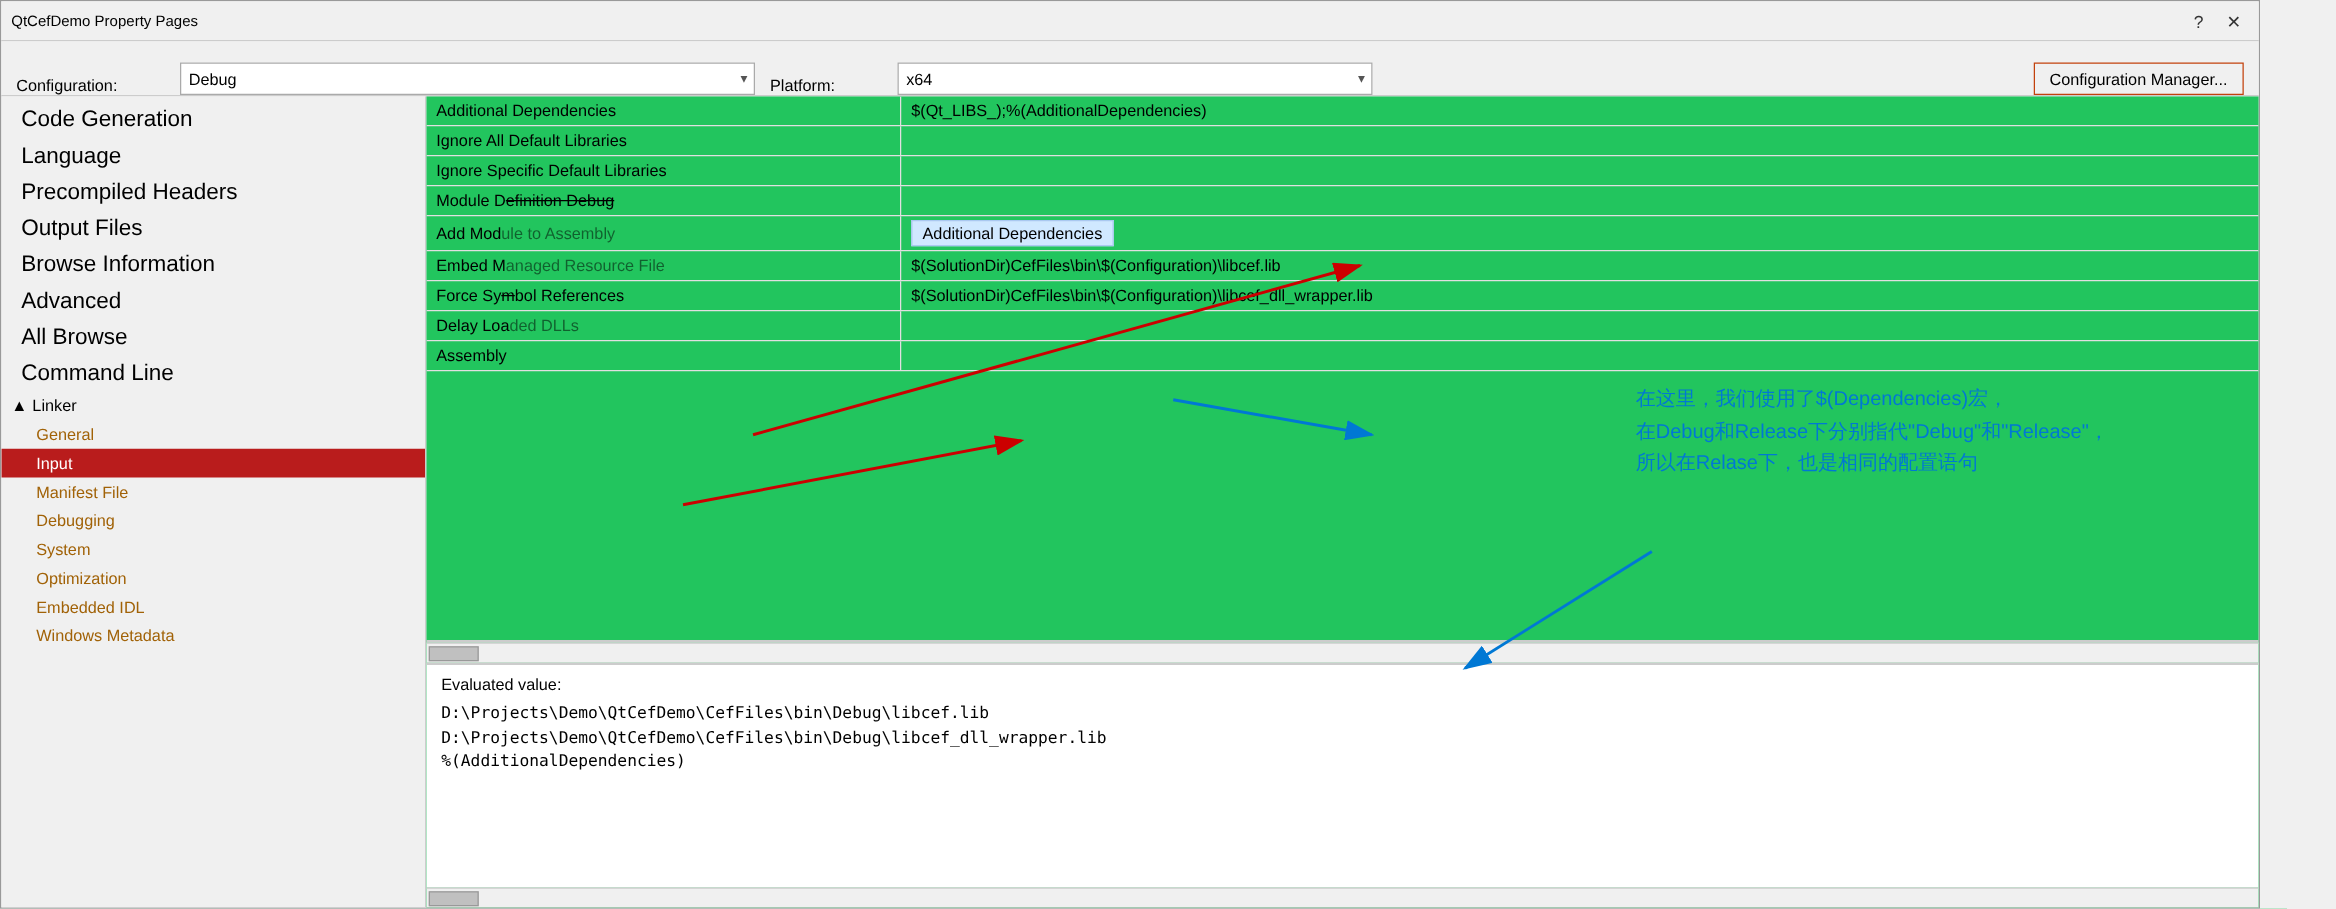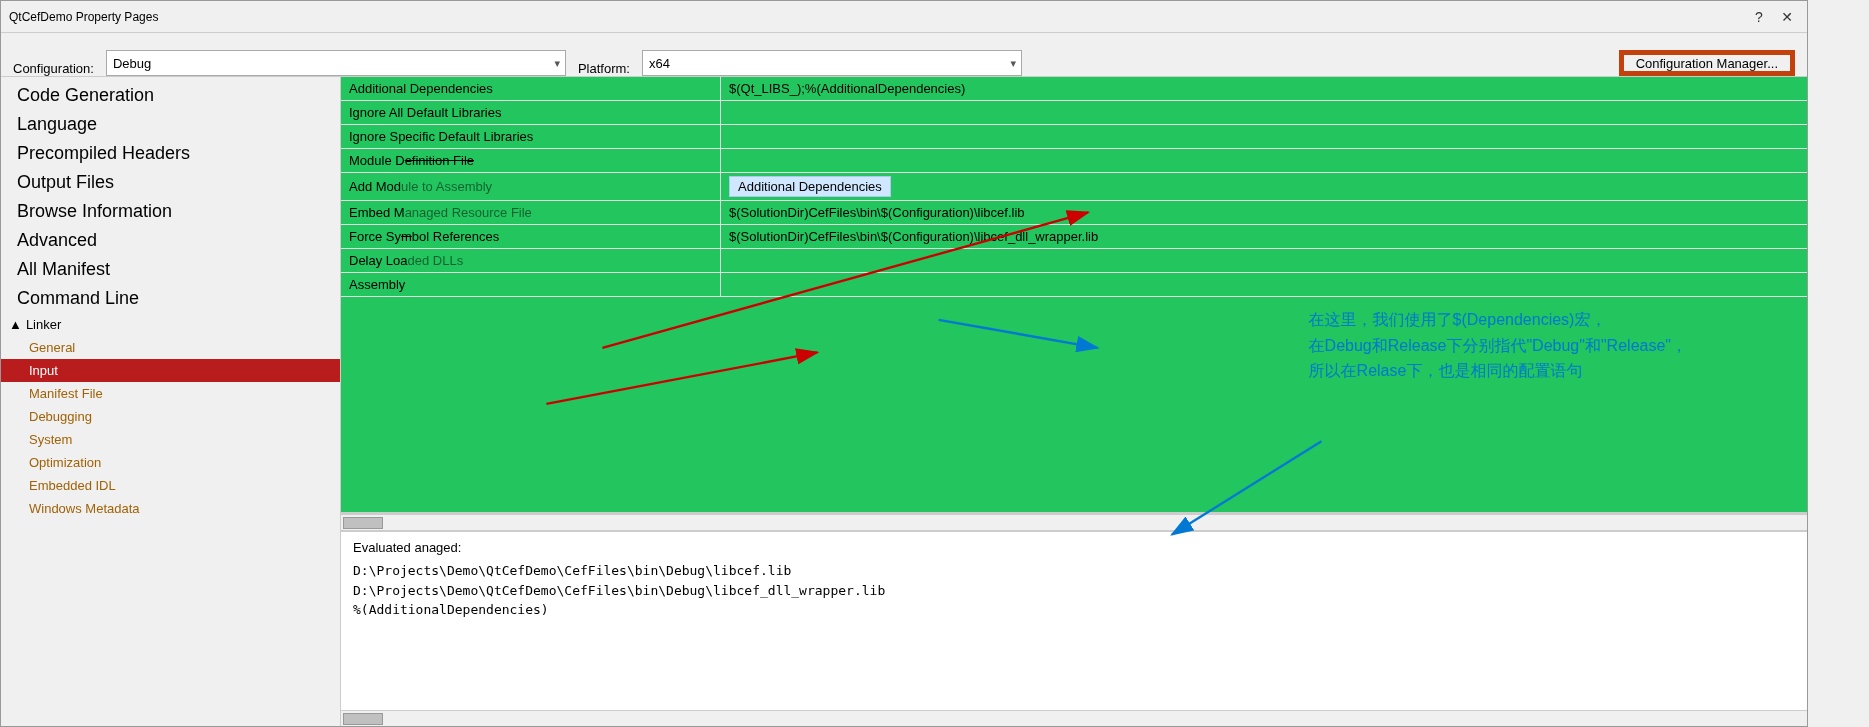--- a/index.html
+++ b/index.html
@@ -79,39 +79,40 @@
       padding: 0 24px 0 6px;
       appearance: none;
       -webkit-appearance: none;
       cursor: pointer;
       position: relative;
     }
 
     .select-wrapper {
       position: relative;
       display: inline-block;
+      margin-left: 38px;
     }
 
     .select-wrapper::after {
       content: '▾';
       position: absolute;
       right: 6px;
       top: 50%;
       transform: translateY(-50%);
       pointer-events: none;
       font-size: 11px;
       color: #555;
     }
 
     .config-select { width: 460px; }
     .platform-select { width: 380px; }
 
     .config-manager-btn {
       height: 26px;
-      border: 5px solid #c2410c;
+      border: 1px solid #c2410c;
       background: #f0f0f0;
       font-size: 13px;
       padding: 0 12px;
       cursor: pointer;
       margin-left: auto;
     }
 
     .main-content {
       display: flex;
       flex: 1;
@@ -301,21 +302,21 @@
 
   <div class="main-content">
 
     <div class="sidebar">
       <div class="sidebar-item">Code Generation</div>
       <div class="sidebar-item">Language</div>
       <div class="sidebar-item">Precompiled Headers</div>
       <div class="sidebar-item">Output Files</div>
       <div class="sidebar-item">Browse Information</div>
       <div class="sidebar-item">Advanced</div>
-      <div class="sidebar-item">All Manifest</div>
+      <div class="sidebar-item">All Browse</div>
       <div class="sidebar-item">Command Line</div>
       <div class="sidebar-group-header">
         <span>▲</span>
         <span>Linker</span>
       </div>
       <div class="sidebar-child">General</div>
       <div class="sidebar-child selected">Input</div>
       <div class="sidebar-child">Manifest File</div>
       <div class="sidebar-child">Debugging</div>
       <div class="sidebar-child">System</div>
@@ -334,21 +335,21 @@
           </div>
           <div class="prop-row">
             <div class="prop-name">Ignore All Default Libraries</div>
             <div class="prop-value"></div>
           </div>
           <div class="prop-row">
             <div class="prop-name">Ignore Specific Default Libraries</div>
             <div class="prop-value"></div>
           </div>
           <div class="prop-row">
-            <div class="prop-name">Module D<span style="text-decoration:line-through">efinition File</span></div>
+            <div class="prop-name">Module D<span style="text-decoration:line-through">efinition Debug</span></div>
             <div class="prop-value"></div>
           </div>
           <div class="prop-row">
             <div class="prop-name">Add Mod<span style="opacity:0.5">ule to Assembly</span></div>
             <div class="prop-value">
               <div style="background:#d0e8ff; border:1px solid #aac8f0; padding:2px 8px; font-size:13px; white-space:nowrap;">Additional Dependencies</div>
             </div>
           </div>
           <div class="prop-row">
             <div class="prop-name">Embed M<span style="opacity:0.5">anaged Resource File</span></div>
@@ -366,21 +367,21 @@
             <div class="prop-name">Assembly</div>
             <div class="prop-value"></div>
           </div>
         </div>
 
         <div class="h-scrollbar">
           <div class="scrollbar-thumb"></div>
         </div>
 
         <div class="evaluated-section">
-          <div class="evaluated-label">Evaluated anaged:</div>
+          <div class="evaluated-label">Evaluated value:</div>
           <div class="evaluated-value">
             <div>D:\Projects\Demo\QtCefDemo\CefFiles\bin\Debug\libcef.lib</div>
             <div>D:\Projects\Demo\QtCefDemo\CefFiles\bin\Debug\libcef_dll_wrapper.lib</div>
             <div>%(AdditionalDependencies)</div>
           </div>
         </div>
 
         <div class="h-scrollbar">
           <div class="scrollbar-thumb"></div>
         </div>

